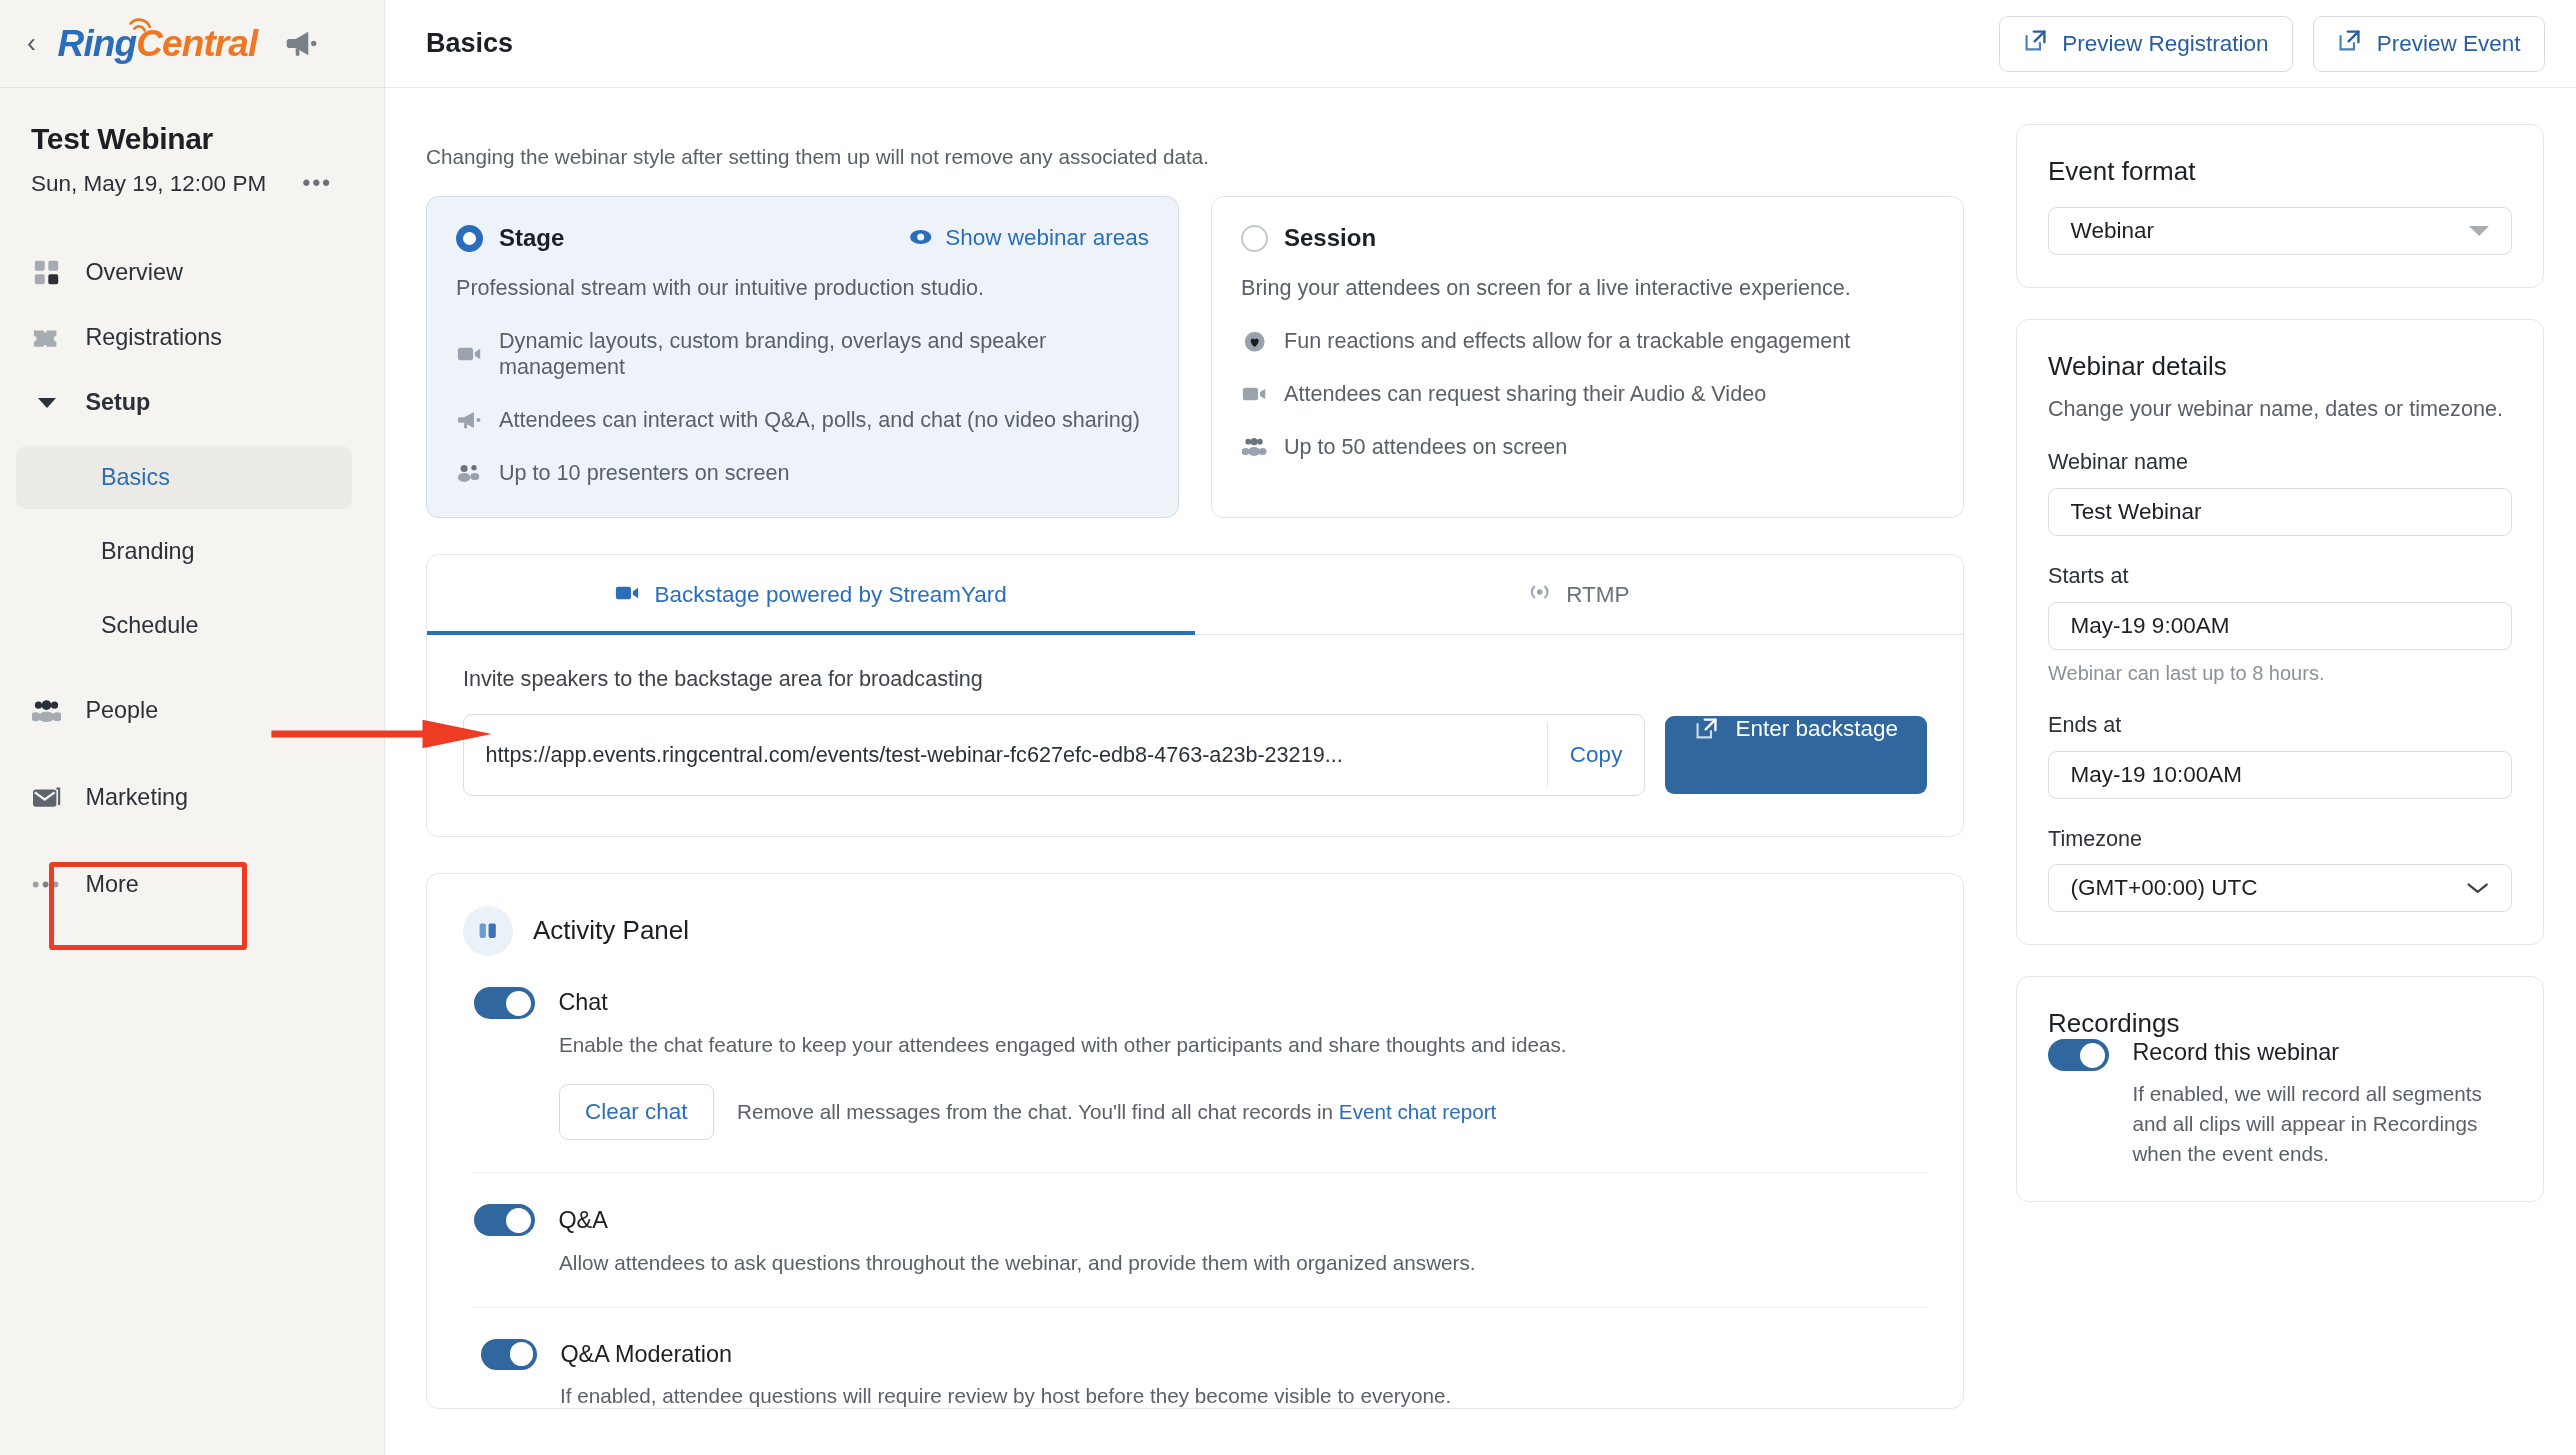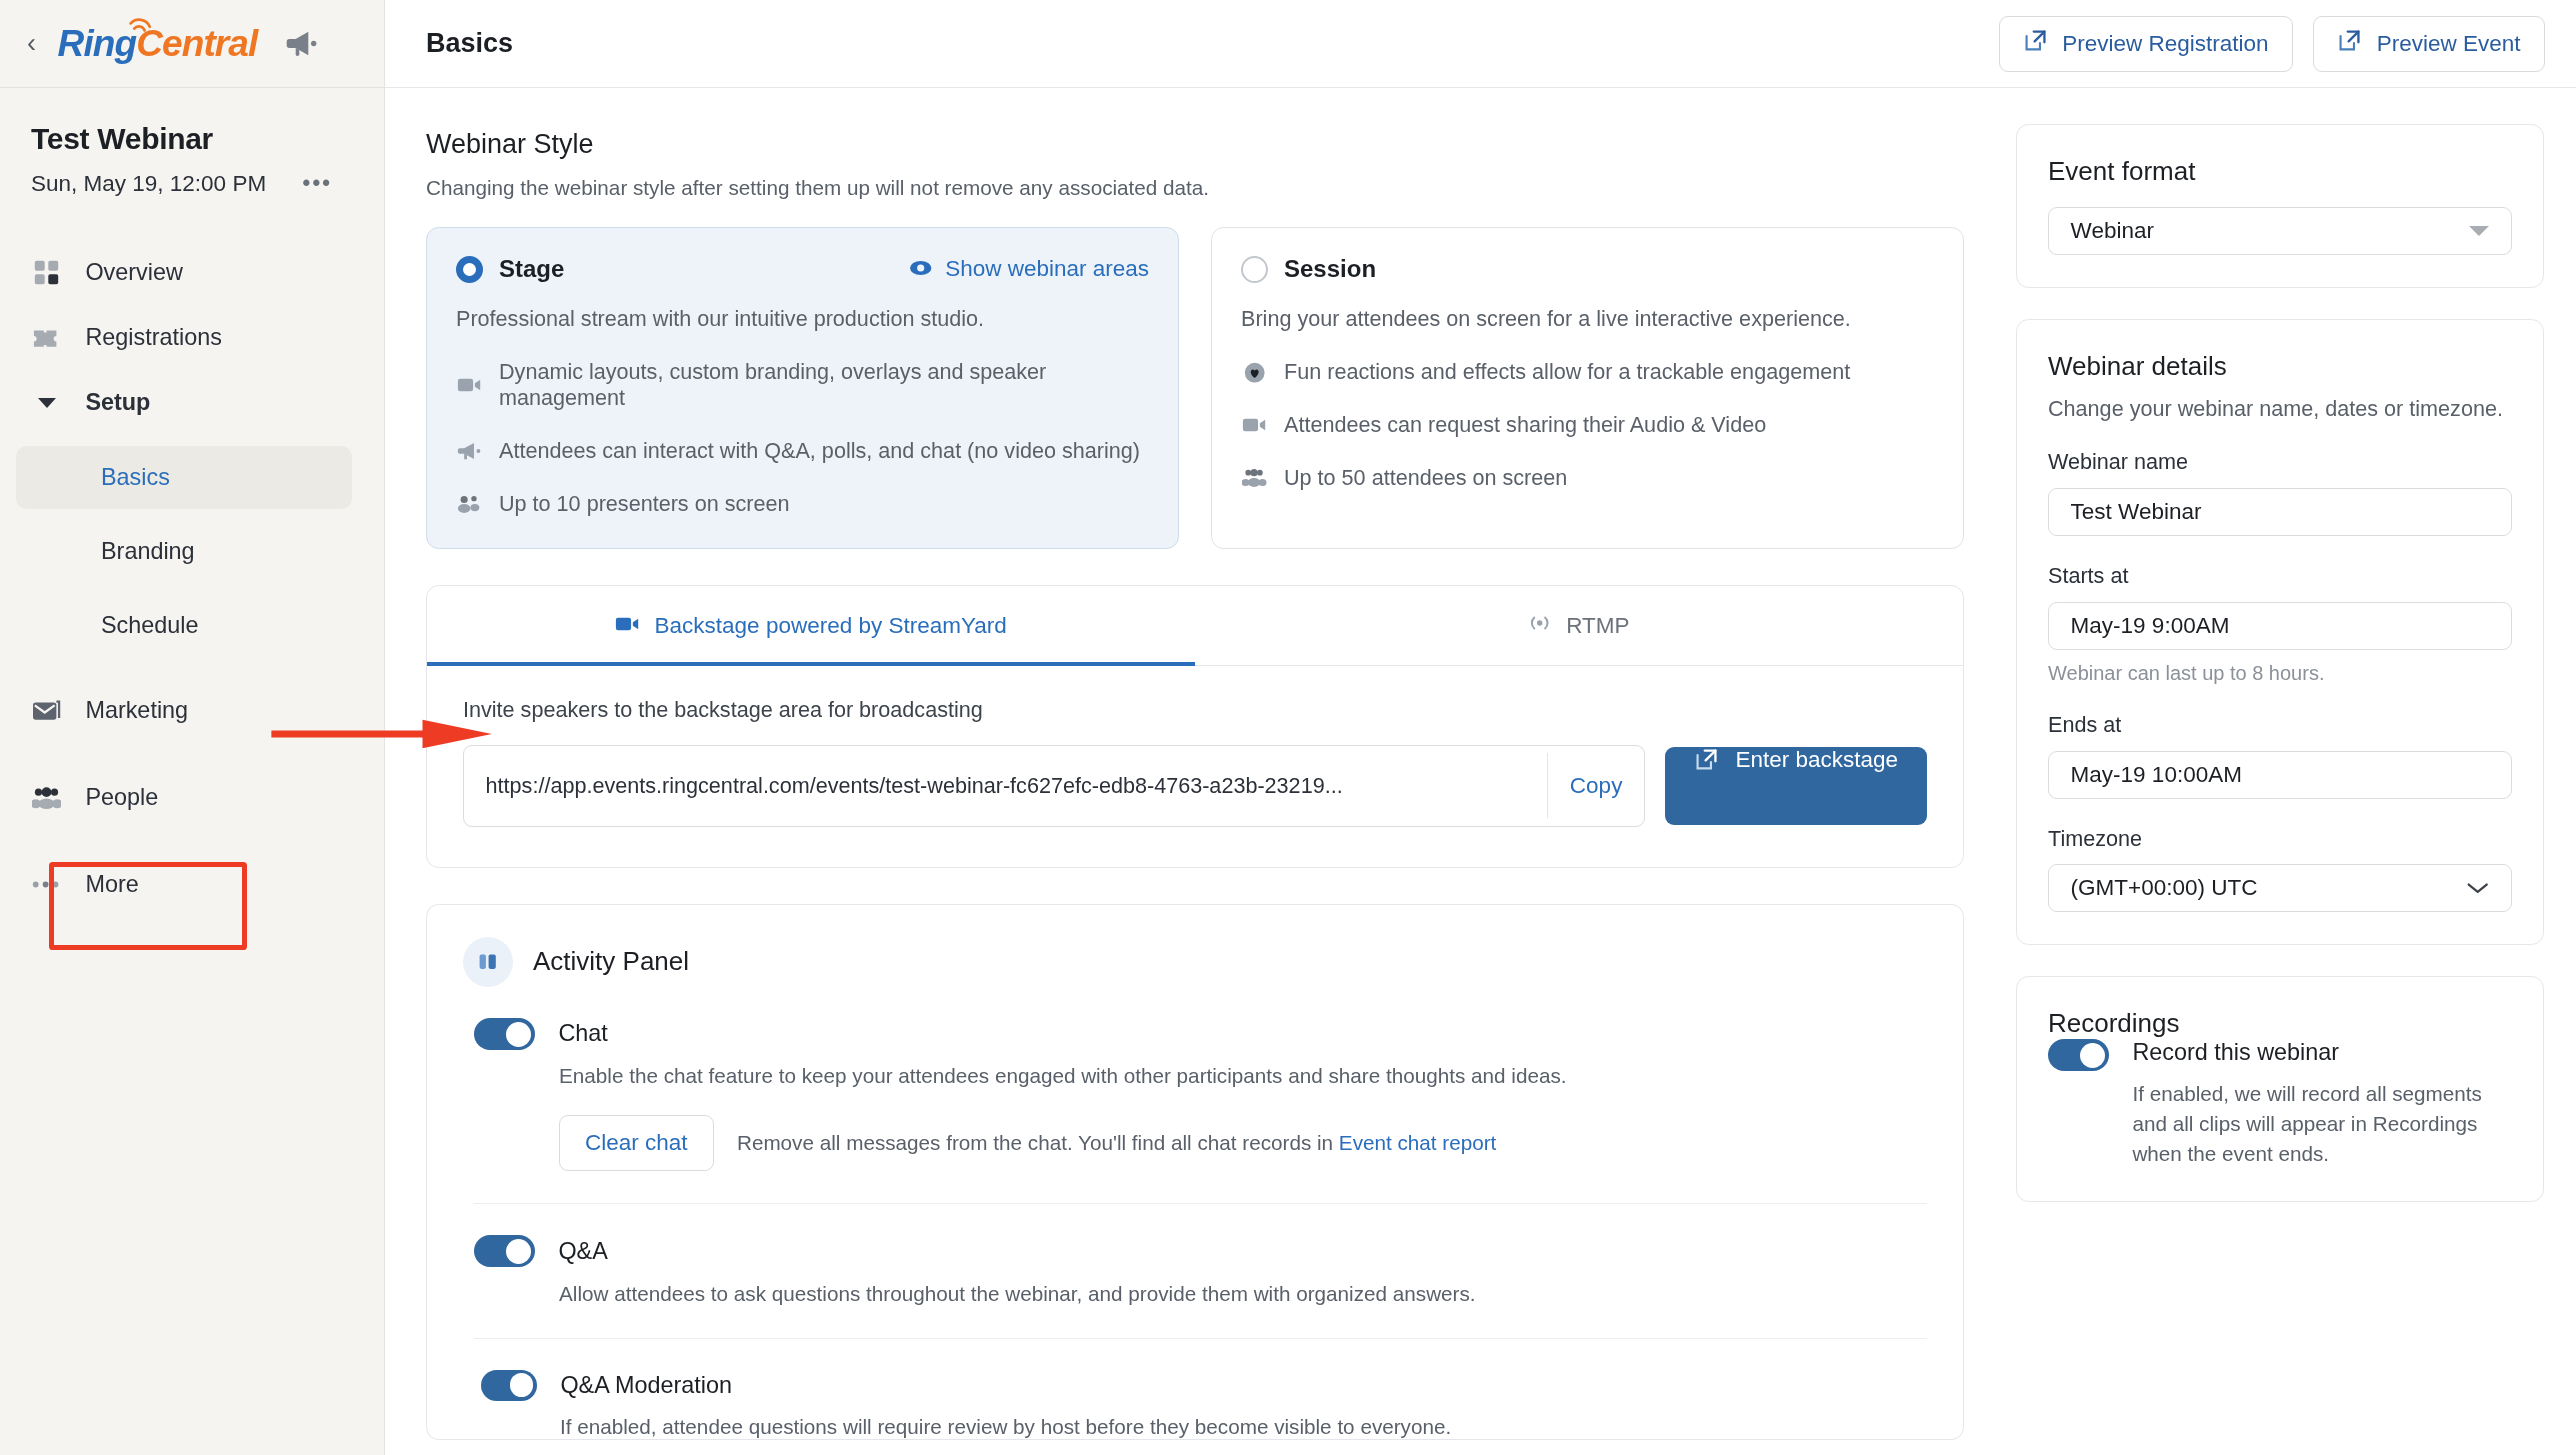--- a/index.html
+++ b/index.html
@@ -260,49 +260,49 @@
       </div>
 
       <div class="nav-sub active">
         <span>Basics</span>
       </div>
       <div class="nav-sub">
         <span>Branding</span>
       </div>
       <div class="nav-sub">
         <span>Schedule</span>
-      </div>
-
-      <div class="nav-item" style="margin-top:21.6px">
-        <span class="ico">
-          <svg width="29" height="23.4" viewBox="0 0 32 26">
-            <rect x="1" y="4" width="26" height="19" rx="3" fill="#5e646d"></rect>
-            <path d="M3 7 L14 15 L25 7" stroke="#f5f4f0" stroke-width="2.5" fill="none"></path>
-            <path d="M27 3 h3 v18" stroke="#5e646d" stroke-width="2.5" fill="none"></path>
-          </svg>
-        </span>
-        <span>Marketing</span>
       </div>
 
       <div class="nav-item" style="margin-top:21.6px">
         <span class="ico">
           <svg width="29" height="25" viewBox="0 0 32 28">
             <circle cx="7" cy="8" r="4" fill="#2b3039"></circle>
               <circle cx="25" cy="8" r="4" fill="#2b3039"></circle>
             <circle cx="16" cy="8" r="5.5" fill="#2b3039"></circle>
             <ellipse cx="16" cy="21" rx="9" ry="6" fill="#a6abb2"></ellipse>
             <ellipse cx="4" cy="21" rx="6" ry="5" fill="#a6abb2"></ellipse>
               <ellipse cx="28" cy="21" rx="6" ry="5" fill="#a6abb2"></ellipse>
           </svg>
         </span>
         <span>People</span>
       </div>
 
       <div class="nav-item" style="margin-top:21.6px">
         <span class="ico">
+          <svg width="29" height="23.4" viewBox="0 0 32 26">
+            <rect x="1" y="4" width="26" height="19" rx="3" fill="#5e646d"></rect>
+            <path d="M3 7 L14 15 L25 7" stroke="#f5f4f0" stroke-width="2.5" fill="none"></path>
+            <path d="M27 3 h3 v18" stroke="#5e646d" stroke-width="2.5" fill="none"></path>
+          </svg>
+        </span>
+        <span>Marketing</span>
+      </div>
+
+      <div class="nav-item" style="margin-top:21.6px">
+        <span class="ico">
           <svg width="29" height="9" viewBox="0 0 32 10">
             <circle cx="4" cy="5" r="3.2" fill="#9aa0a8"></circle>
               <circle cx="15" cy="5" r="3.2" fill="#7a808a"></circle>
               <circle cx="26" cy="5" r="3.2" fill="#9aa0a8"></circle>
           </svg>
         </span>
         <span>More</span>
       </div>
     </div>
 
@@ -339,21 +339,20 @@
           </span>
           <span>Preview Event</span>
         </div>
       </div>
     </div>
 
     <div class="content">
 
       <div class="col-left">
 
-        <div class="sec-title">Webinar Style</div>
         <div class="sec-desc">Changing the webinar style after setting them up will not remove any associated data.</div>
 
         <div class="style-row">
 
           <div class="style-card selected">
             <div class="style-head">
               <div class="style-head-left">
                 <div class="radio-outer on"></div>
                 <div class="style-name">Stage</div>
               </div>

